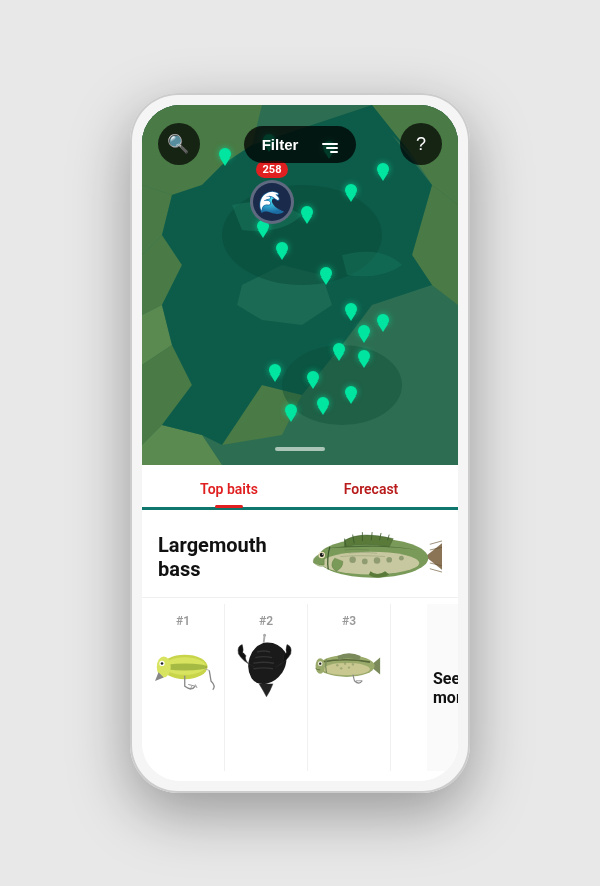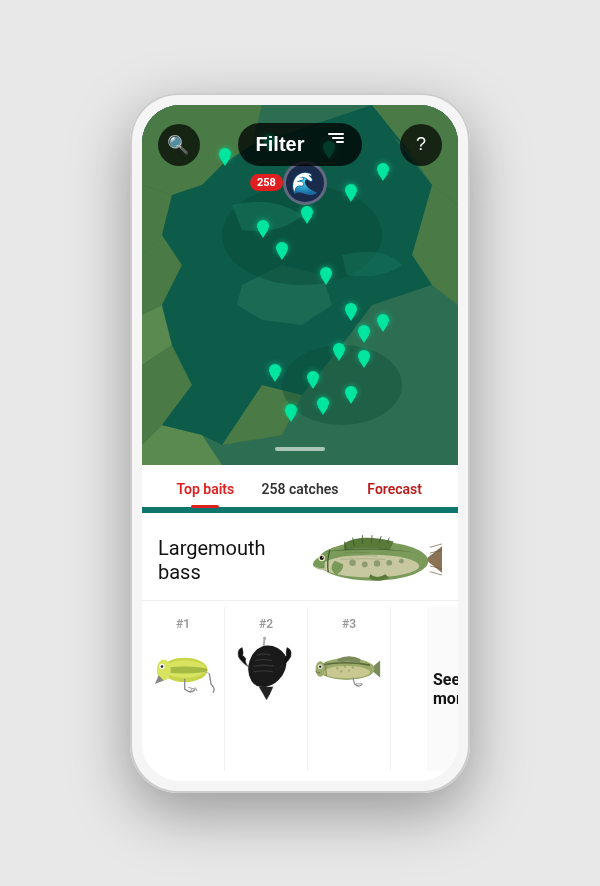--- a/index.html
+++ b/index.html
@@ -83,24 +83,24 @@
       color: white;
       font-size: 18px;
     }
 
     .filter-btn {
       background: rgba(0,0,0,0.75);
       border: none;
       border-radius: 24px;
       padding: 10px 18px;
       color: white;
-      font-size: 20px;
+      font-size: 15px;
       font-weight: 600;
       display: flex;
-      align-items: flex-start;
+      align-items: flex-end;
       gap: 24px;
       cursor: pointer;
     }
 
     .filter-icon {
       display: flex;
       flex-direction: column;
       gap: 2px;
     }
 
@@ -148,21 +148,21 @@
       border-left: 5px solid transparent;
       border-right: 5px solid transparent;
       border-top: 8px solid #00e5a0;
     }
 
     
     .cluster-marker {
       position: absolute;
       z-index: 8;
       display: flex;
-      flex-direction: row;
+      flex-direction: column;
       align-items: center;
     }
 
     .cluster-badge {
       background: #e02020;
       color: white;
       font-size: 11px;
       font-weight: 700;
       padding: 2px 7px;
       border-radius: 10px;
@@ -202,21 +202,21 @@
       flex: 1;
       background: #fff;
       display: flex;
       flex-direction: column;
       overflow: hidden;
     }
 
     
     .tabs {
       display: flex;
-      border-bottom: 6px solid #0f766e;
+      border-bottom: 3px solid #0f766e;
       padding: 0 16px;
       padding-top: 4px;
     }
 
     .tab {
       flex: 1;
       text-align: center;
       padding: 12px 4px 10px;
       font-size: 14px;
       font-weight: 600;
@@ -251,21 +251,21 @@
       padding: 14px 16px 8px;
       gap: 8px;
     }
 
     .fish-text {
       flex: 1;
     }
 
     .fish-name {
       font-size: 20px;
-      font-weight: 400;
+      font-weight: 700;
       color: #111;
       line-height: 1.2;
     }
 
     .fish-catches {
       font-size: 13px;
       color: #888;
       margin-top: 3px;
     }
 
@@ -425,23 +425,20 @@
         <div class="scroll-indicator"></div>
       </div>
     </div>
 
     <div class="bottom-panel">
 
       <div class="tabs">
         <div class="tab active">
           <span>Top baits</span>
         </div>
-        <div class="tab tab-catches">
-          <span>258 catches</span>
-        </div>
         <div class="tab tab-forecast">
           <span>Forecast</span>
         </div>
       </div>
 
       <div class="fish-info">
         <div class="fish-text">
           <div class="fish-name">Largemouth bass</div>
         </div>
         <div class="fish-image-wrap">

